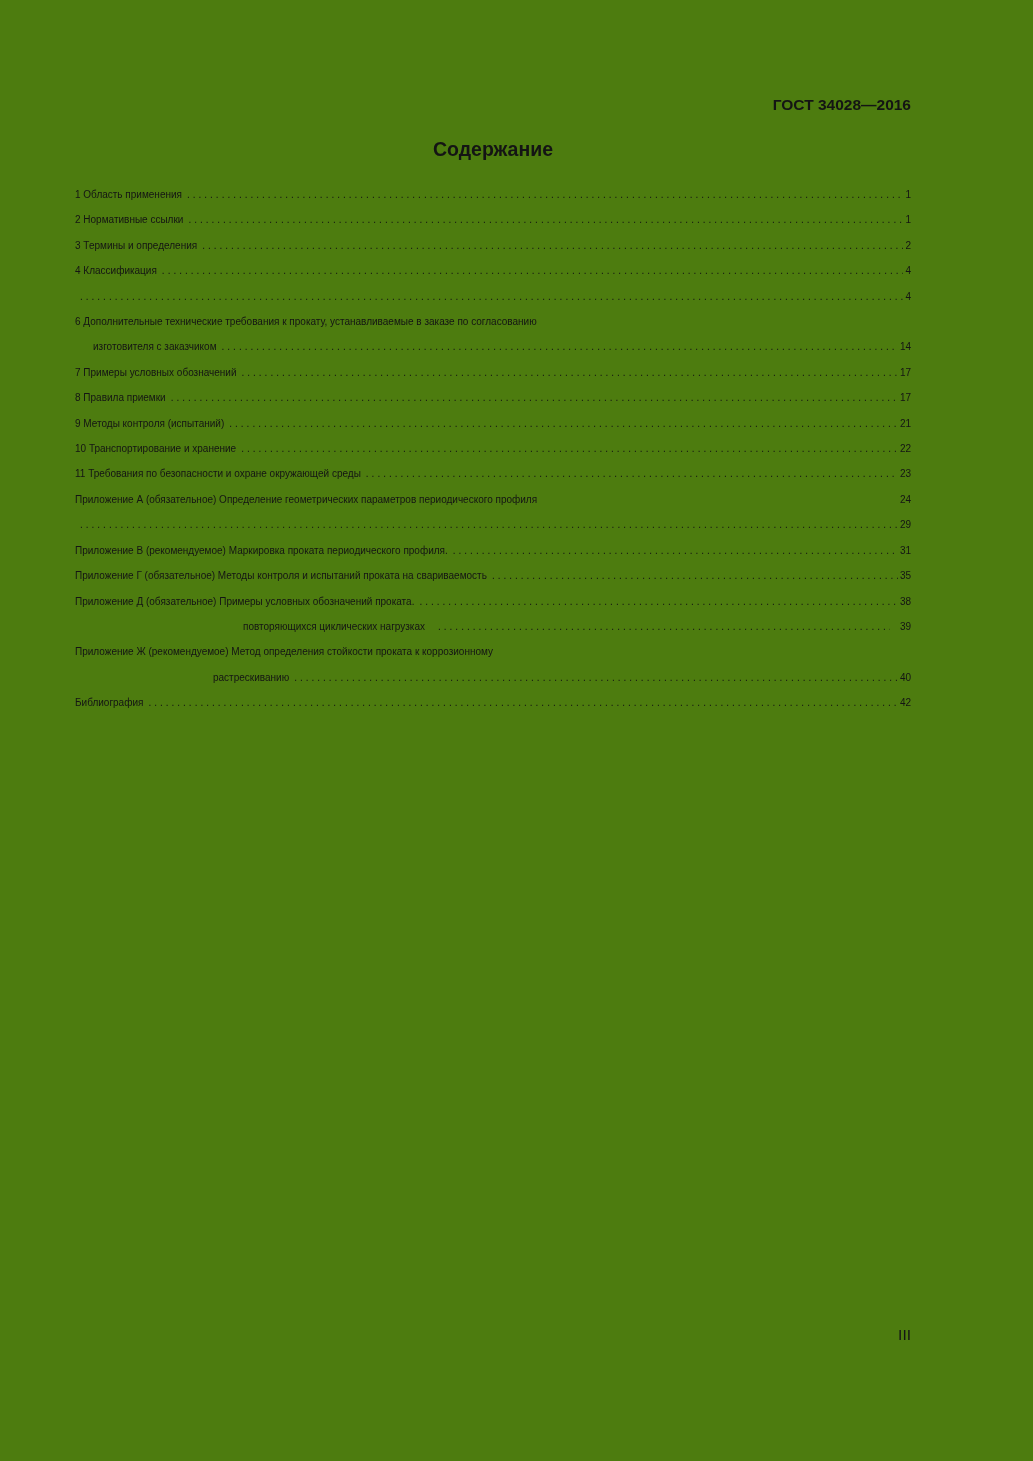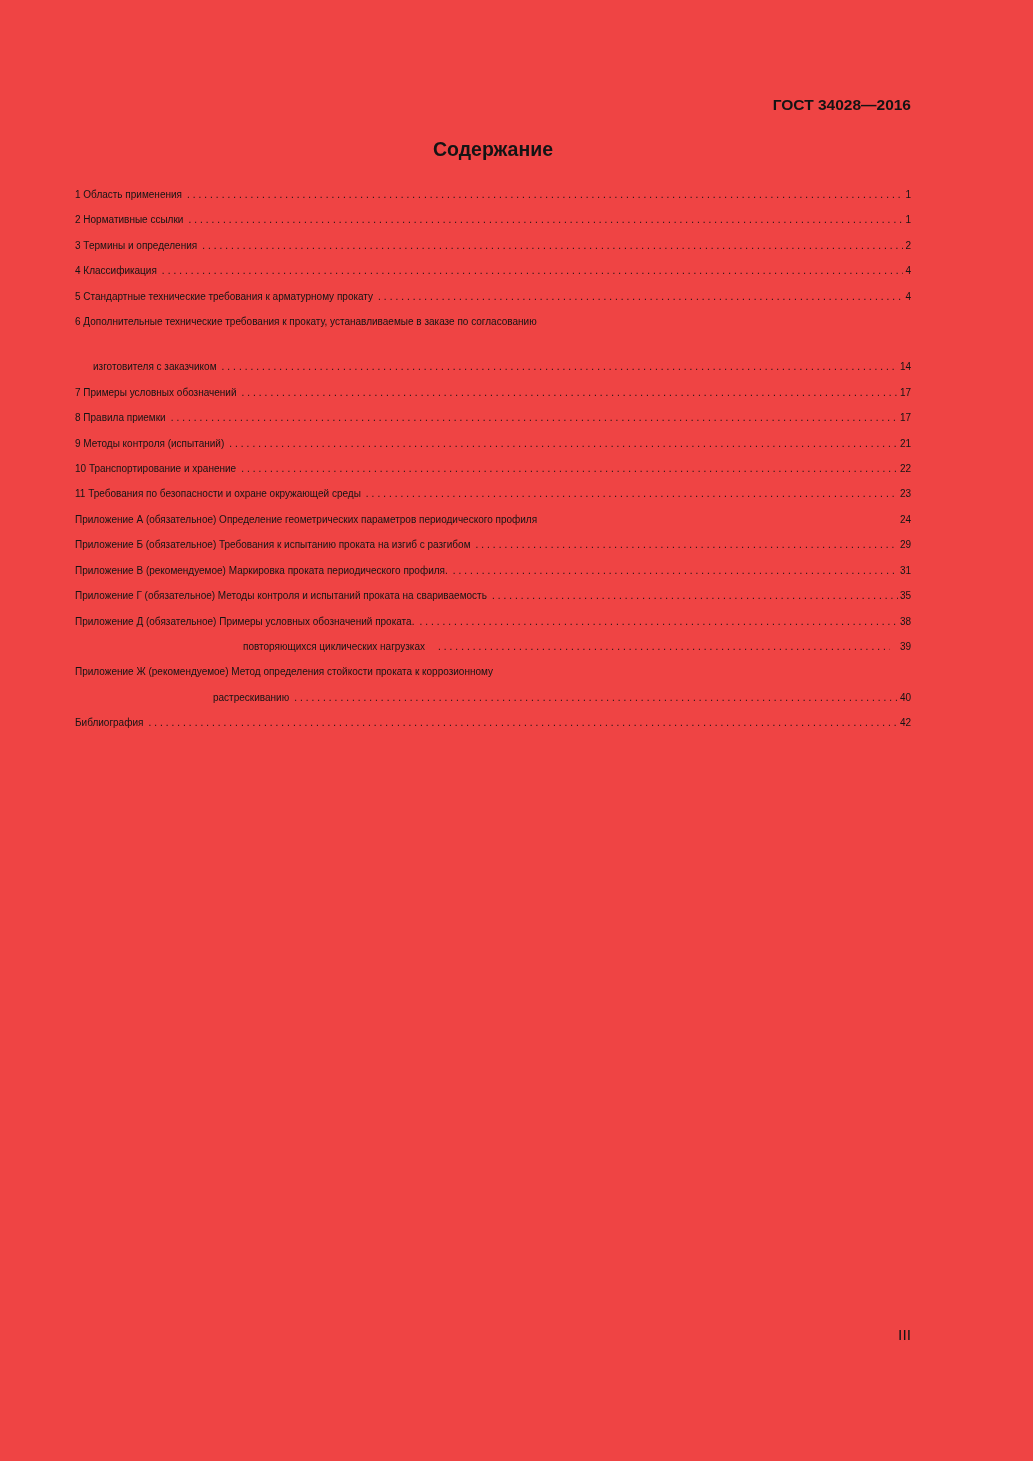--- a/index.html
+++ b/index.html
@@ -4,21 +4,21 @@
 <style>
   html, body {
     margin: 0;
     padding: 0;
     background: #ffffff;
   }
   .page {
     position: relative;
     width: 1033px;
     height: 1461px;
-    background: #ef4444;
+    background: #4d7c0f;
     font-family: "Liberation Sans", sans-serif;
     color: #141414;
     overflow: hidden;
   }
   .content {
     position: absolute;
     left: 75px;
     top: 96px;
     width: 836px;
   }
@@ -101,28 +101,27 @@
         </div>
         <div class="entry">
           <div class="row">
             <span class="rtext">4 Классификация</span>
             <span class="dots">............................................................................................................................................................................................................................................................................................................</span>
             <span class="page-num">4</span>
           </div>
         </div>
         <div class="entry">
           <div class="row">
-            <span class="rtext">5 Стандартные технические требования к арматурному прокату</span>
             <span class="dots">............................................................................................................................................................................................................................................................................................................</span>
             <span class="page-num">4</span>
           </div>
         </div>
         <div class="entry">
           <div class="l1">6 Дополнительные технические требования к прокату, устанавливаемые в заказе по согласованию</div>
-          <div class="row" style="padding-left: 18px; margin-top: 20px;">
+          <div class="row" style="padding-left: 18px;">
             <span class="rtext">изготовителя с заказчиком</span>
             <span class="dots">............................................................................................................................................................................................................................................................................................................</span>
             <span class="page-num">14</span>
           </div>
         </div>
         <div class="entry">
           <div class="row">
             <span class="rtext">7 Примеры условных обозначений</span>
             <span class="dots">............................................................................................................................................................................................................................................................................................................</span>
             <span class="page-num">17</span>
@@ -158,21 +157,20 @@
         </div>
         <div class="entry">
           <div class="row">
             <span class="rtext">Приложение А (обязательное) Определение геометрических параметров периодического профиля</span>
             <span class="dots"></span>
             <span class="page-num">24</span>
           </div>
         </div>
         <div class="entry">
           <div class="row">
-            <span class="rtext">Приложение Б (обязательное) Требования к испытанию проката на изгиб с разгибом</span>
             <span class="dots">............................................................................................................................................................................................................................................................................................................</span>
             <span class="page-num">29</span>
           </div>
         </div>
         <div class="entry">
           <div class="row">
             <span class="rtext">Приложение В (рекомендуемое) Маркировка проката периодического профиля.</span>
             <span class="dots">............................................................................................................................................................................................................................................................................................................</span>
             <span class="page-num">31</span>
           </div>

